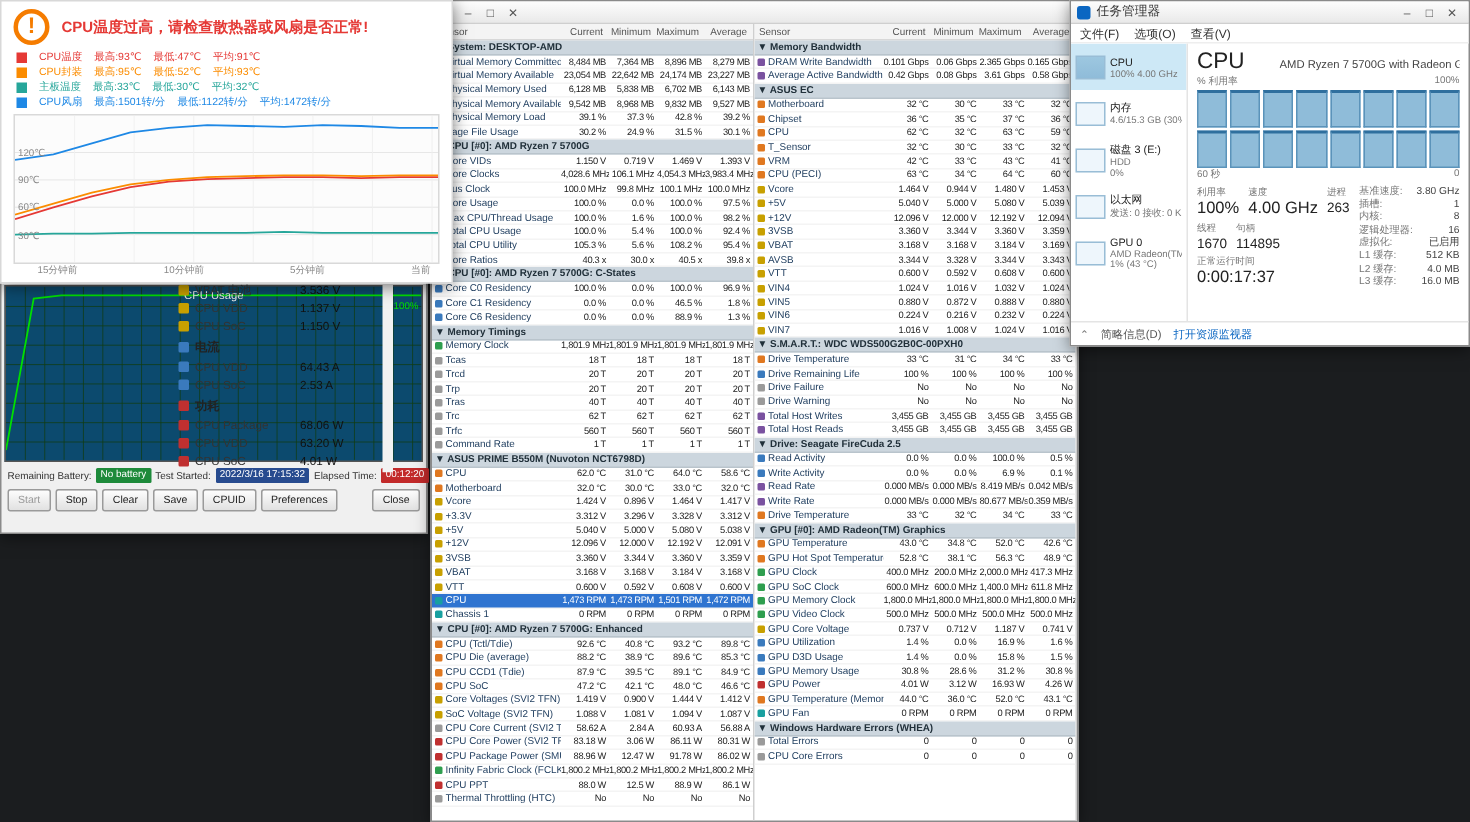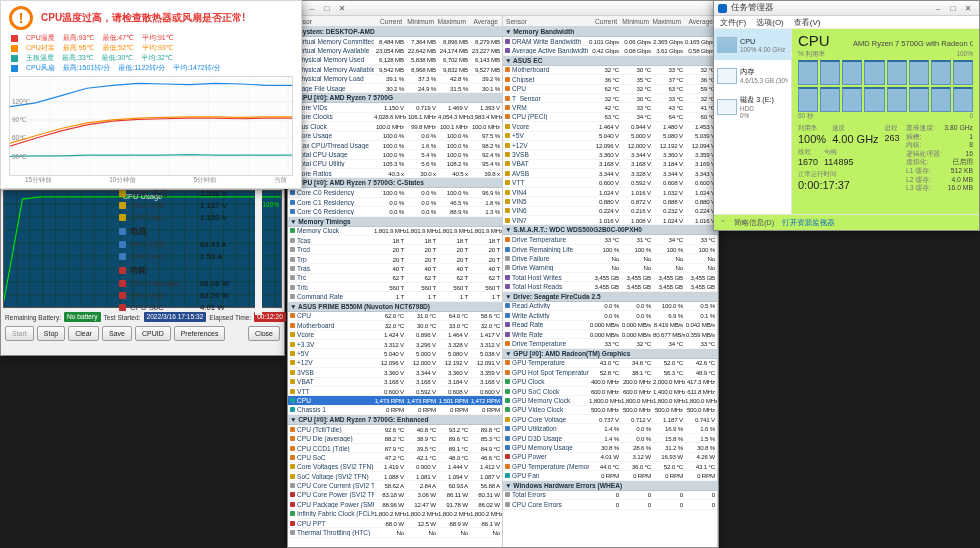--- a/index.html
+++ b/index.html
@@ -66,21 +66,21 @@
   .hcols .cv{width:32px;text-align:right;padding-right:2px;}
   .hsec{height:10px;background:#ccd6de;border-bottom:1px solid #b9c4cc;font-size:6.6px;color:#21303a;font-weight:bold;line-height:10px;padding-left:2px;white-space:nowrap;overflow:hidden;}
   .hrow{display:flex;height:9.4px;align-items:center;font-size:6.6px;border-bottom:1px solid #f4f4f4;white-space:nowrap;}
   .hrow .dot{width:5px;height:5px;margin:0 2px 0 2px;flex:0 0 auto;border-radius:1px;}
   .hrow .hl{width:77px;overflow:hidden;color:#1b3a5c;}
   .hrow .hv{width:32px;text-align:right;padding-right:2px;overflow:hidden;font-size:6.2px;color:#222;letter-spacing:-0.2px;}
   .hrow.hil{background:#2f74d0;}
   .hrow.hil .hl,.hrow.hil .hv{color:#fff;}
 
   
-  #tm{left:713px;top:0;width:267px;height:231px;background:#bef264;z-index:6;}
+  #tm{left:713px;top:0;width:267px;height:231px;background:#ffffff;z-index:6;}
   .tm-menu{display:flex;gap:10px;height:13px;align-items:center;padding:0 6px;font-size:8px;color:#333;border-bottom:1px solid #eee;background:#fff;}
   .tm-body{display:flex;height:185px;}
   .tm-side{width:78px;border-right:1px solid #e4e4e4;overflow:hidden;background:#fff;}
   .tm-item{display:flex;gap:3px;padding:2px 3px;height:31px;align-items:center;}
   .tm-item.sel{background:#cde8f6;}
   .mg{width:20px;height:16px;border:1px solid #99bdd6;background:#eef6fc;flex:0 0 auto;}
   .mg.fill{background:linear-gradient(#9dc7e0,#8fbcd9);}
   .tm-item .txt{overflow:hidden;}
   .tm-item .l1{font-size:7.2px;color:#222;white-space:nowrap;}
   .tm-item .l2,.tm-item .l3{font-size:6.4px;color:#777;white-space:nowrap;}
@@ -1159,20 +1159,35 @@
           </div>
         </div>
         <div class="tm-item">
           <div class="mg"></div>
           <div class="txt">
             <div class="l1">磁盘 3 (E:)</div>
             <div class="l2">HDD</div>
             <div class="l3">0%</div>
           </div>
         </div>
+        <div class="tm-item">
+          <div class="mg"></div>
+          <div class="txt">
+            <div class="l1">以太网</div>
+            <div class="l2">发送: 0 接收: 0 Kbps</div>
+          </div>
+        </div>
+        <div class="tm-item">
+          <div class="mg"></div>
+          <div class="txt">
+            <div class="l1">GPU 0</div>
+            <div class="l2">AMD Radeon(TM) Gr...</div>
+            <div class="l3">1% (43 °C)</div>
+          </div>
+        </div>
       </div>
     <div class="tm-main">
       <div class="tm-headrow">
         <span class="tm-h1">CPU</span>
         <span class="tm-sub">AMD Ryzen 7 5700G with Radeon Gra...</span>
       </div>
       <div class="tm-glabel">
         <span>% 利用率</span>
         <span>100%</span>
       </div>

